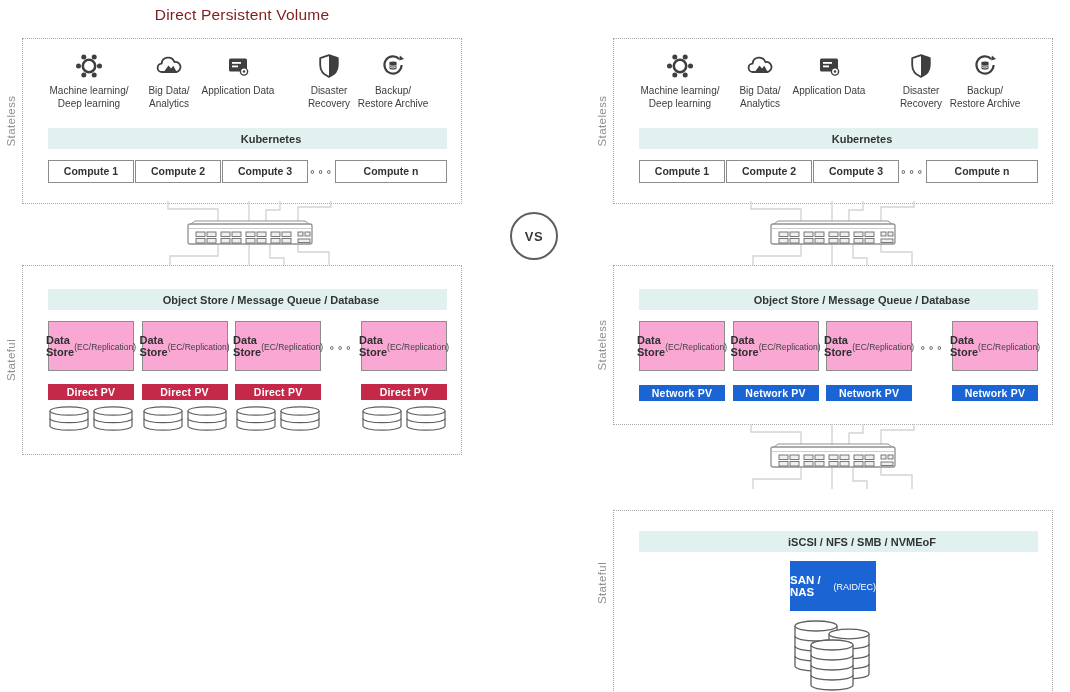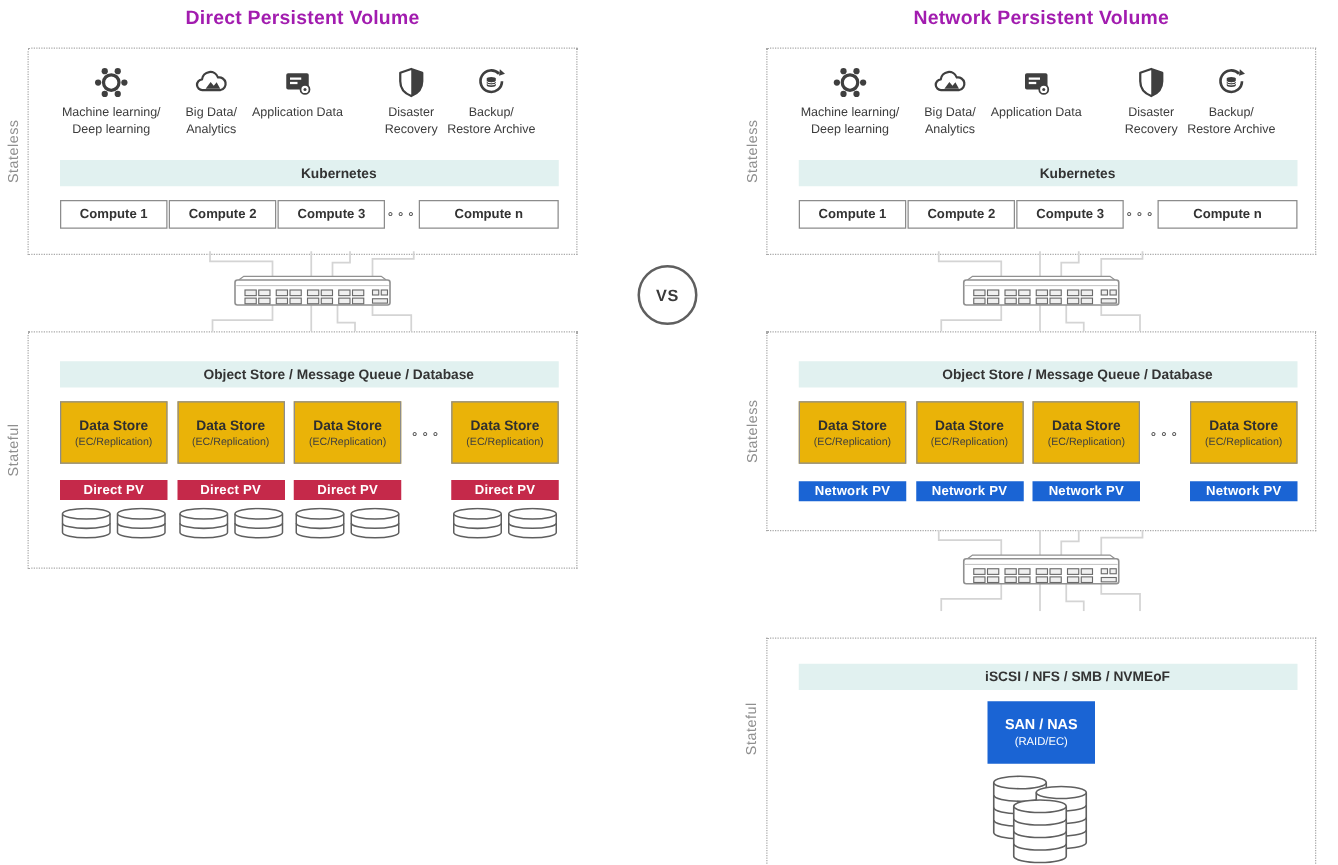--- a/index.html
+++ b/index.html
@@ -1,55 +1,55 @@
 <!DOCTYPE html>
 <html style="--direct_pv: #c5294a; --network_pv: #1a64d4; --bar_teal: #e1f1f0;"><head>
 <meta charset="utf-8">
 <style>
   html,body{margin:0;padding:0;background:#ffffff;}
   .canvas{position:relative;width:1070px;height:692px;background:#fff;overflow:hidden;
           font-family:"Liberation Sans","DejaVu Sans",sans-serif;color:#333;}
   .col-title{position:absolute;top:6px;width:440px;text-align:center;
-             font-size:15.5px;font-weight:700;color:#a21caf;letter-spacing:0.2px;}
+             font-size:15.5px;font-weight:400;color:#7f1d1d;letter-spacing:0.2px;}
   .dotted{position:absolute;border:1px dotted #a9a9a9;background:#fff;box-sizing:border-box;}
   .rot{position:absolute;width:18px;display:flex;align-items:center;justify-content:center;}
   .rot span{transform:rotate(-90deg);white-space:nowrap;color:#8f8f8f;
             font-size:11.5px;letter-spacing:0.4px;}
   .workload{position:absolute;top:13px;width:96px;transform:translateX(-50%);text-align:center;}
   .wicon{display:block;height:32px;}
   .wl{display:block;font-size:10px;line-height:1.3;color:#3c3c3c;white-space:nowrap;text-align:center;}
   .bar{position:absolute;left:25px;right:14px;height:21px;background:var(--bar_teal,#e1f1f0);
        display:flex;align-items:center;justify-content:center;
        font-size:11px;font-weight:600;color:#333;padding-left:47px;}
   .row{position:absolute;left:25px;right:14px;display:flex;
        justify-content:space-between;align-items:center;}
   .compute{width:86px;height:23px;border:1.2px solid #8c8c8c;background:#fff;box-sizing:border-box;
            display:flex;align-items:center;justify-content:center;
            font-size:10.5px;font-weight:600;color:#333;}
   .compute.last{width:112px;}
   .dots{font-size:10px;color:#555;letter-spacing:2px;font-weight:700;}
   .store-row{position:absolute;left:25px;right:14px;top:55px;display:flex;
              justify-content:space-between;align-items:flex-start;}
   .pvcol{width:86px;display:flex;flex-direction:column;}
-  .store{height:50px;border:1.2px solid #8c8c8c;background:#eab308;box-sizing:border-box;
-         display:flex;flex-direction:column;align-items:center;justify-content:center;}
+  .store{height:50px;border:1.2px solid #8c8c8c;background:#f9a8d4;box-sizing:border-box;
+         display:flex;flex-direction:row;align-items:center;justify-content:center;}
   .store-t{font-size:11px;font-weight:600;color:#2f2f2f;}
   .store-s{font-size:8.5px;color:#3f3f3f;margin-top:1px;}
   .pv{height:16px;display:flex;align-items:center;justify-content:center;
       color:#fff;font-size:10.5px;font-weight:700;letter-spacing:0.2px;}
   .pv-direct{background:var(--direct_pv,#c5294a);margin-top:13px;}
   .pv-network{background:var(--network_pv,#1a64d4);margin-top:14px;}
   .cylpair{margin-top:6px;}
   .dots2{padding-top:21px;font-size:10px;color:#555;letter-spacing:2px;font-weight:700;}
   .vs{position:absolute;left:510px;top:212px;width:48px;height:48px;border:2px solid #5f5f5f;
       border-radius:50%;box-sizing:border-box;display:flex;align-items:center;justify-content:center;
       font-size:13px;font-weight:700;color:#3a3a3a;letter-spacing:0.5px;}
   .switchwrap{position:absolute;width:240px;height:66px;}
   .san{position:absolute;left:50%;transform:translateX(-50%);top:50px;width:86px;height:50px;
-       background:var(--network_pv,#1a64d4);color:#fff;display:flex;flex-direction:column;
+       background:var(--network_pv,#1a64d4);color:#fff;display:flex;flex-direction:row;
        align-items:center;justify-content:center;}
   .san-t{font-size:11.5px;font-weight:700;}
   .san-s{font-size:9px;margin-top:2px;}
   .cluster{position:absolute;left:50%;transform:translateX(-50%);top:107px;}
 </style>
 </head>
 <body>
 
 <div class="canvas">
 
@@ -255,21 +255,20 @@
                 <ellipse cx="65" cy="5" rx="19" ry="4.2"></ellipse>
               </g>
             </svg>
         </span>
       </div>
     </div>
   </div>
 
   <div class="vs">VS</div>
 
-  <div class="col-title" style="left:613px">Network Persistent Volume</div>
 
   <div class="rot" style="left:593px;top:38px;height:166px">
     <span>Stateless</span>
   </div>
 
   <div class="dotted" style="left:613px;top:38px;width:440px;height:166px">
     <div class="workload" style="left:66px">
       <span class="wicon">
         <svg width="28" height="28" viewBox="0 0 28 28">
             <circle cx="14" cy="14" r="6.2" fill="none" stroke="#3f3f3f" stroke-width="2.6"></circle>

